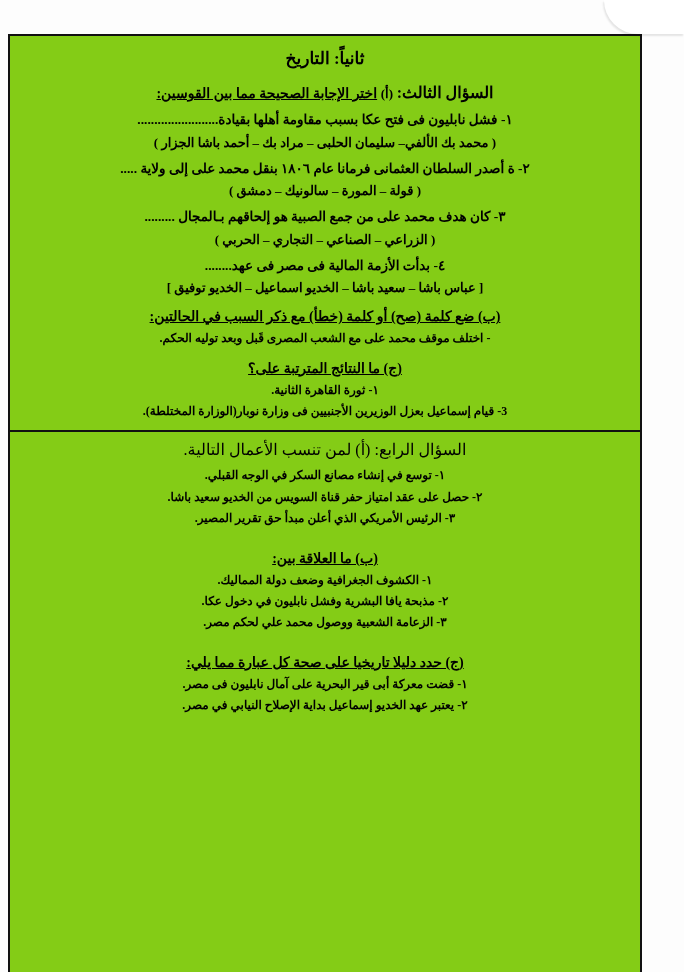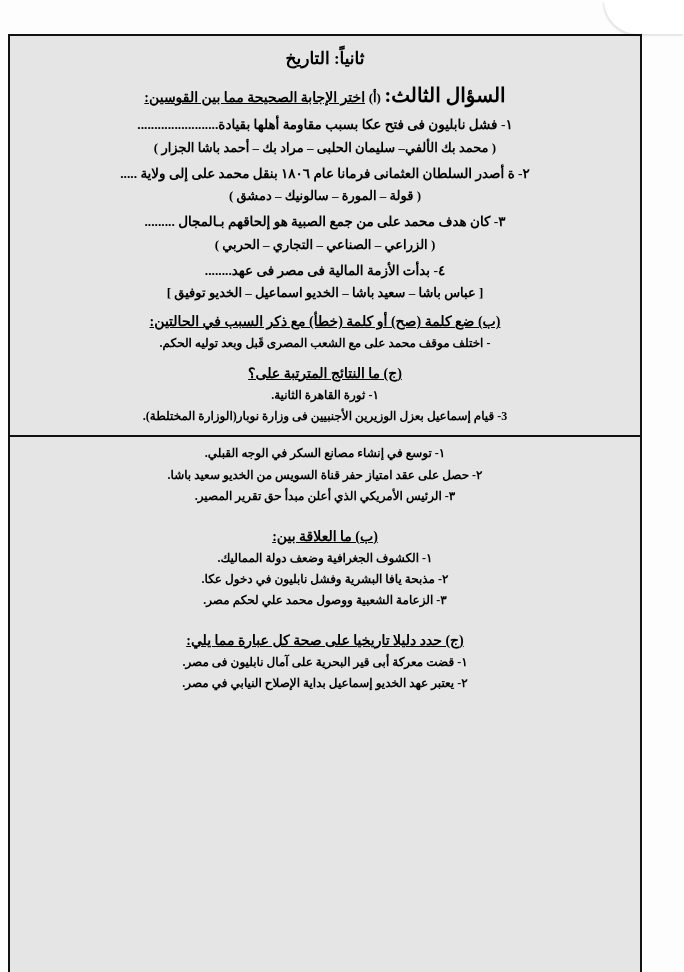--- a/index.html
+++ b/index.html
@@ -31,21 +31,21 @@
     border-bottom-left-radius: 40px;
     box-shadow: -1px 2px 2px rgba(0,0,0,0.10);
     z-index: 5;
   }
   .sheet {
     position: absolute;
     top: 34px;
     left: 8px;
     right: 42px;
     bottom: 0;
-    background: #e5e5e5;
+    background: #84cc16;
     border-top: 2px solid #111;
     border-left: 2px solid #111;
     border-right: 2px solid #111;
     padding: 8px 18px 10px 18px;
     box-sizing: border-box;
     direction: rtl;
     text-align: right;
   }
   .divider {
     border: 0;
@@ -59,21 +59,21 @@
     margin: 4px 0 14px 0;
     letter-spacing: 0px;
   }
   .q-head {
     margin: 2px 0 8px 0;
     font-size: 14.5px;
     text-align: center;
   }
   .q-head .q-label {
     font-weight: bold;
-    font-size: 20px;
+    font-size: 16px;
     letter-spacing: -0.5px;
     text-align: center;
   }
   .q-head .q-sub {
     font-weight: bold;
     text-decoration: underline;
     font-size: 14px;
   }
   .q-head .q-marker {
     font-weight: bold;
@@ -157,20 +157,25 @@
       <div class="sub-item">- اختلف موقف محمد على مع الشعب المصرى قَبل وبعد توليه الحكم.</div>
 
       <div class="section-head">(ج) ما النتائج المترتبة على؟</div>
       <div class="sub-item">١- ثورة القاهرة الثانية.</div>
       <div class="sub-item">3- قيام إسماعيل بعزل الوزيرين الأجنبيين فى وزارة نوبار(الوزارة المختلطة).</div>
     </div>
 
     <hr class="divider">
 
     <div>
+      <div class="q4-head">
+        <span class="q-label">السؤال الرابع:</span>
+        <span class="q-marker">(أ)</span>
+        <span class="q-sub">لمن تنسب الأعمال التالية.</span>
+      </div>
 
       <div class="sub-item">١- توسع في إنشاء مصانع السكر في الوجه القبلي.</div>
       <div class="sub-item">٢- حصل على عقد امتياز حفر قناة السويس من الخديو سعيد باشا.</div>
       <div class="sub-item">٣- الرئيس الأمريكي الذي أعلن مبدأ حق تقرير المصير.</div>
 
       <div class="spacer-sm"></div>
 
       <div class="section-head">(ب) ما العلاقة بين:</div>
       <div class="sub-item">١- الكشوف الجغرافية وضعف دولة المماليك.</div>
       <div class="sub-item">٢- مذبحة يافا البشرية وفشل نابليون في دخول عكا.</div>

